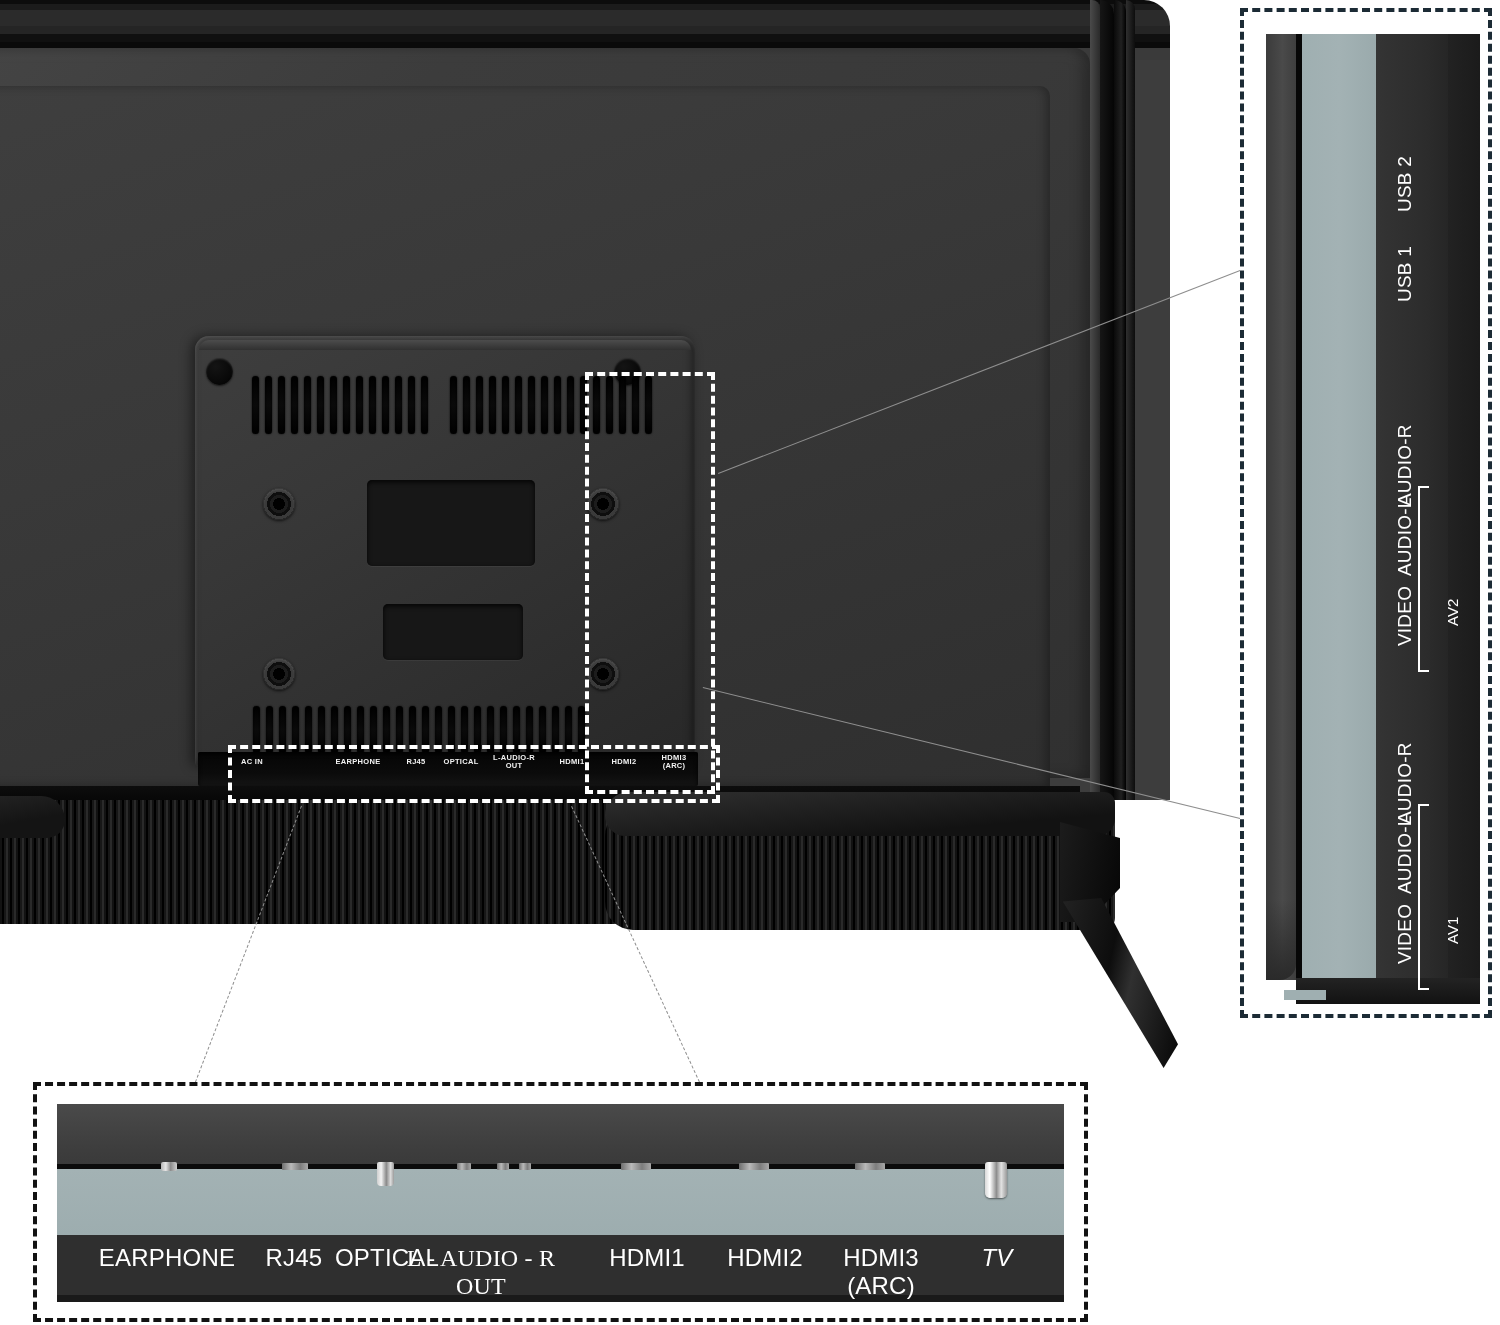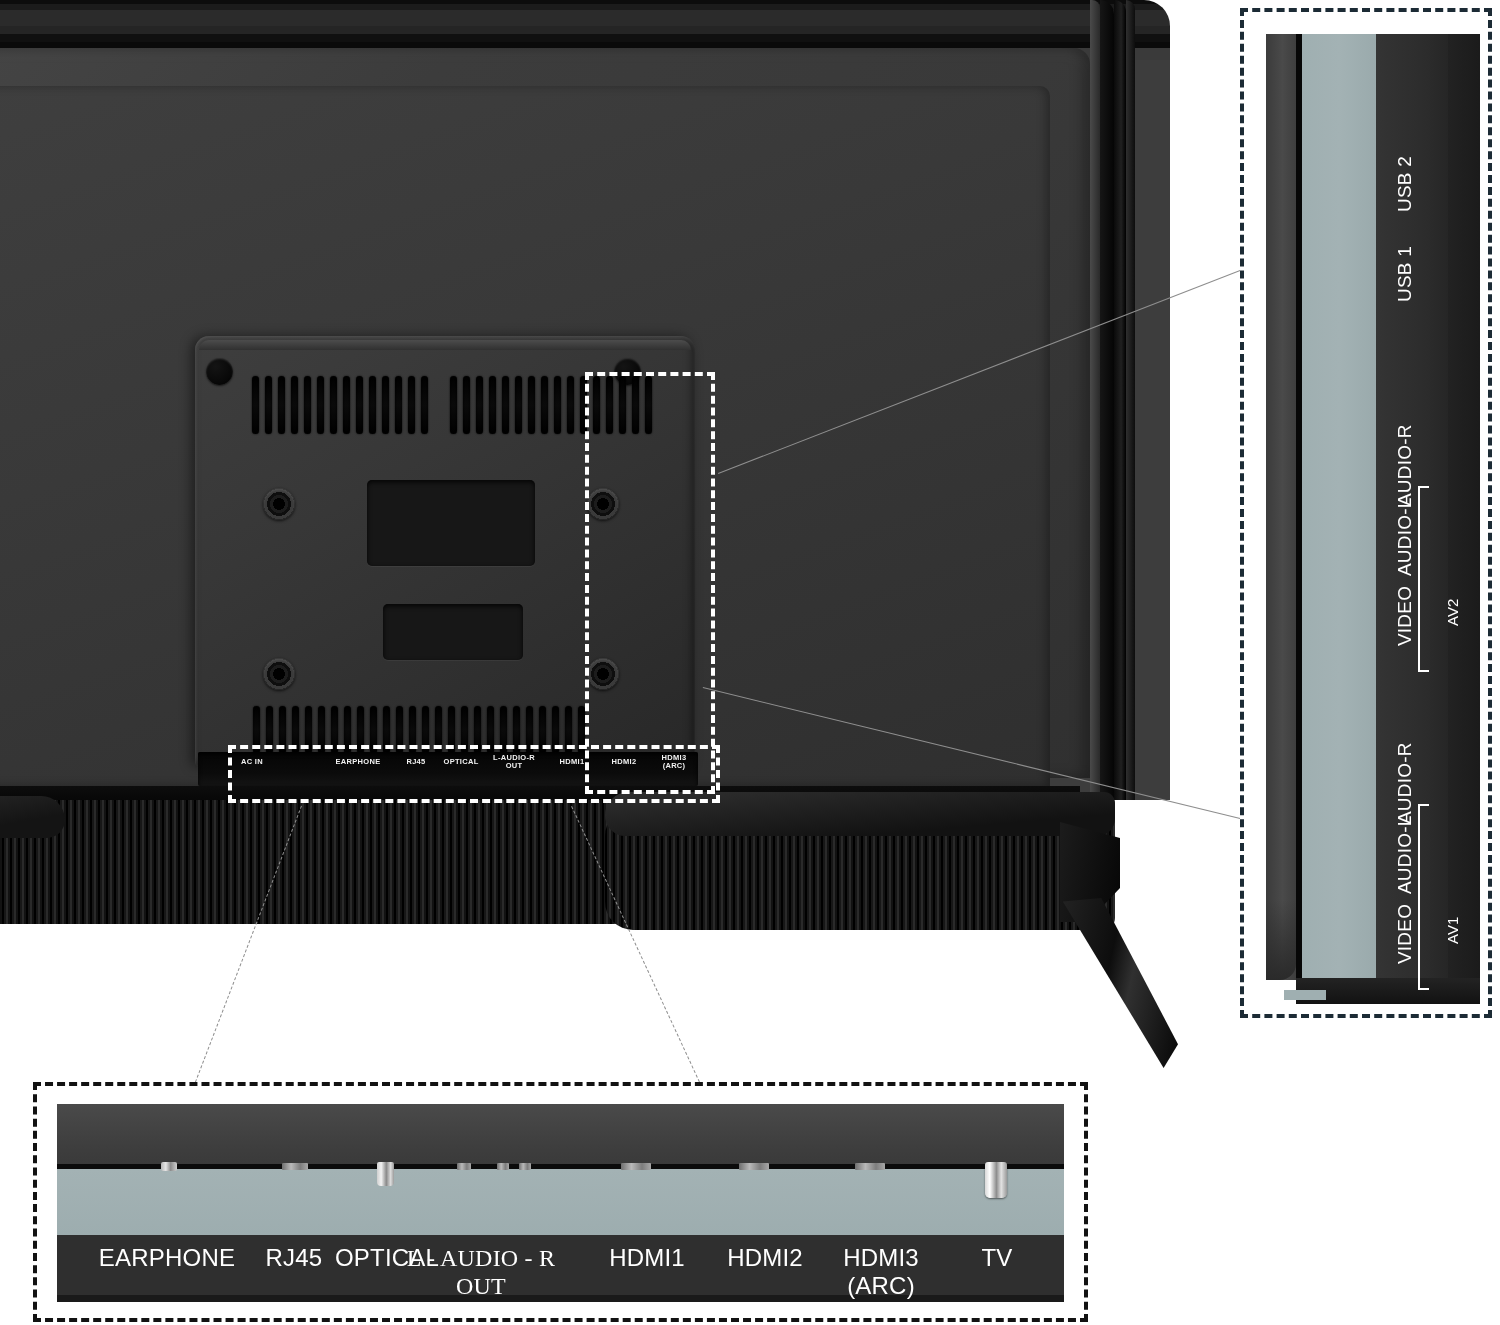--- a/index.html
+++ b/index.html
@@ -429,18 +429,18 @@
           <div class="jack flat" style="left: 462px; width: 12px;"></div>
         </div>
       <div id="bottom-labels">
           <div class="bp-label" style="left: 110px;">EARPHONE</div>
           <div class="bp-label" style="left: 237px;">RJ45</div>
           <div class="bp-label" style="left: 330px;">OPTICAL</div>
           <div class="bp-label" style="left: 424px; font-family: Liberation Serif, serif;">L - AUDIO - R<span class="sub">OUT</span></div>
           <div class="bp-label" style="left: 590px;">HDMI1</div>
           <div class="bp-label" style="left: 708px;">HDMI2</div>
           <div class="bp-label" style="left: 824px;">HDMI3<span class="sub">(ARC)</span></div>
-          <div class="bp-label" style="left: 940px;">TV</div>
+          <div class="bp-label" style="left: 940px; font-style: italic;">TV</div>
         </div>
     </div>
   </div>
 
 </div>
 
 </body></html>

